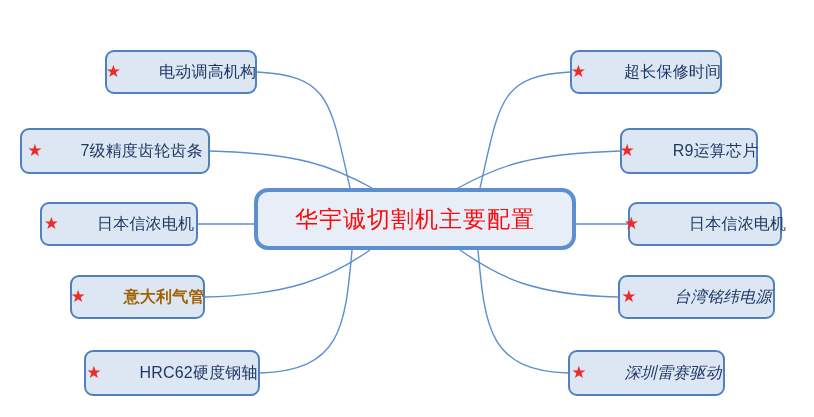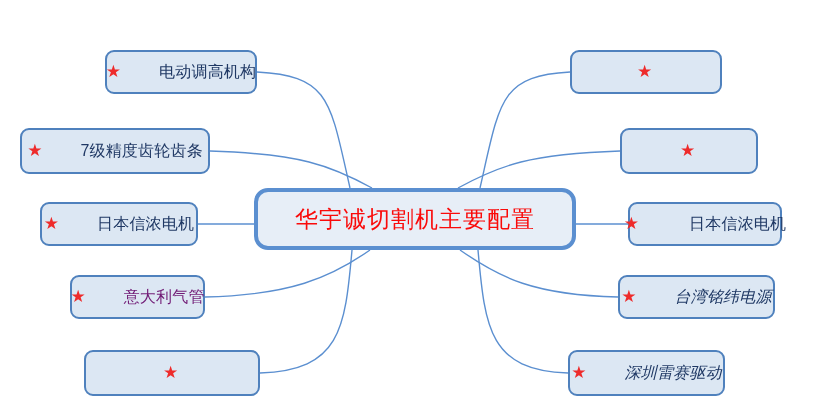--- a/index.html
+++ b/index.html
@@ -103,32 +103,35 @@
       <div class="node" style="left: 20px; top: 128px; width: 190px; height: 46px; background: rgb(220, 231, 243); border-color: rgb(79, 129, 189);">
         <span class="star" style="color: rgb(238, 43, 43);">★</span>
         <span class="label" style="color: rgb(31, 56, 100);">7级精度齿轮齿条</span>
       </div>
       <div class="node" style="left: 40px; top: 202px; width: 158px; height: 44px; background: rgb(220, 231, 243); border-color: rgb(79, 129, 189);">
         <span class="star" style="color: rgb(238, 43, 43);">★</span>
         <span class="label" style="color: rgb(31, 56, 100);">日本信浓电机</span>
       </div>
       <div class="node" style="left: 70px; top: 275px; width: 135px; height: 44px; background: rgb(220, 231, 243); border-color: rgb(79, 129, 189);">
         <span class="star" style="color: rgb(238, 43, 43);">★</span>
-        <span class="label" style="color: #701a75;">意大利气管</span>
+        <span class="label" style="color: #a16207; font-weight: bold;">意大利气管</span>
       </div>
       <div class="node" style="left: 84px; top: 350px; width: 176px; height: 46px; background: rgb(220, 231, 243); border-color: rgb(79, 129, 189);">
         <span class="star" style="color: rgb(238, 43, 43);">★</span>
+        <span class="label" style="color: rgb(31, 56, 100);">HRC62硬度钢轴</span>
       </div>
     </div>
   <div id="right-branches">
       <div class="node" style="left: 570px; top: 50px; width: 152px; height: 44px; background: rgb(220, 231, 243); border-color: rgb(79, 129, 189);">
         <span class="star" style="color: rgb(238, 43, 43);">★</span>
+        <span class="label" style="color: rgb(31, 56, 100);">超长保修时间</span>
       </div>
       <div class="node" style="left: 620px; top: 128px; width: 138px; height: 46px; background: rgb(220, 231, 243); border-color: rgb(79, 129, 189);">
         <span class="star" style="color: rgb(238, 43, 43);">★</span>
+        <span class="label" style="color: rgb(31, 56, 100);">R9运算芯片</span>
       </div>
       <div class="node" style="left: 628px; top: 202px; width: 154px; height: 44px; background: rgb(220, 231, 243); border-color: rgb(79, 129, 189);">
         <span class="star" style="color: rgb(238, 43, 43);">★</span>
         <span class="label" style="color: rgb(31, 56, 100); margin-left: 12px;">日本信浓电机</span>
       </div>
       <div class="node" style="left: 618px; top: 275px; width: 157px; height: 44px; background: rgb(220, 231, 243); border-color: rgb(79, 129, 189);">
         <span class="star" style="color: rgb(238, 43, 43);">★</span>
         <span class="label" style="color: rgb(31, 56, 100); font-style: italic;">台湾铭纬电源</span>
       </div>
       <div class="node" style="left: 568px; top: 350px; width: 157px; height: 46px; background: rgb(220, 231, 243); border-color: rgb(79, 129, 189);">

